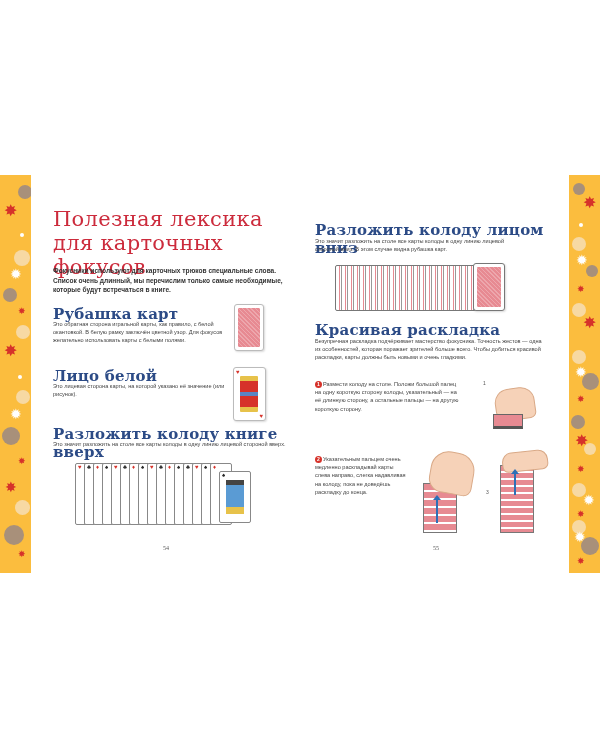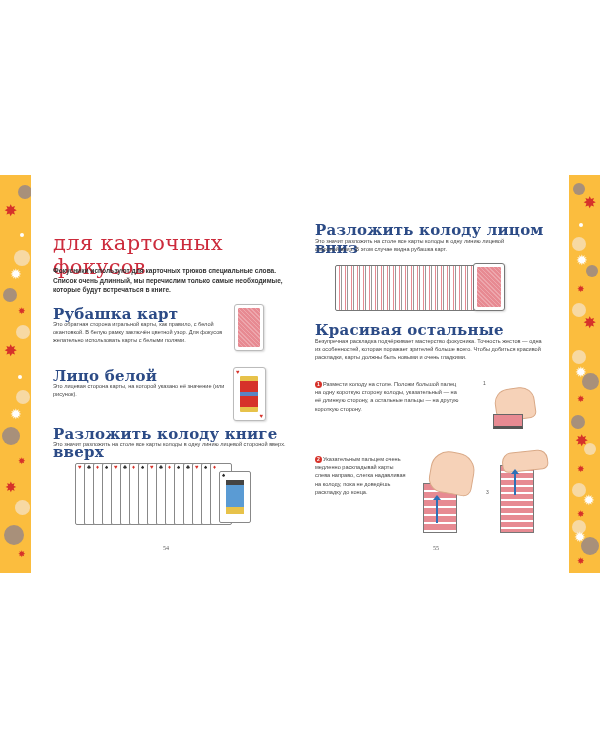--- a/index.html
+++ b/index.html
@@ -81,21 +81,21 @@
   <div class="star white" style="left:14px;top:318px;font-size:14px;">✹</div>
   <div class="star" style="left:8px;top:335px;font-size:9px;">✸</div>
   <div class="dot" style="left:3px;top:345px;width:14px;height:14px;background:#f7d9a3;"></div>
   <div class="star white" style="left:5px;top:355px;font-size:14px;">✹</div>
   <div class="dot" style="left:12px;top:362px;width:18px;height:18px;background:#a8907a;"></div>
   <div class="star" style="left:8px;top:382px;font-size:9px;">✸</div>
 </div>
 
 <div class="page left">
   <h1 class="title">
-    <br>
+    <span>Полезная лексика</span><br>
     <span>для карточных фокусов</span>
   </h1>
   <div class="lead">Фокусники используют для карточных трюков специальные слова. Список очень длинный, мы перечислим только самые необходимые, которые будут встречаться в книге.</div>
 
   <h2 class="h" style="left:22px;top:130px;">Рубашка карт</h2>
   <div class="p" style="left:22px;top:145px;width:185px;">Это обратная сторона игральной карты, как правило, с белой окантовкой. В белую рамку заключён цветной узор. Для фокусов желательно использовать карты с белыми полями.</div>
   <div class="card" style="left:203px;top:129px;width:28px;height:45px;">
     <div class="back-inner"></div>
   </div>
 
@@ -172,21 +172,21 @@
   <h2 class="h" style="left:15px;top:46px;">Разложить колоду лицом вниз</h2>
   <div class="p" style="left:15px;top:62px;width:200px;">Это значит разложить на столе все карты колоды в одну линию лицевой стороной вниз. В этом случае видна рубашка карт.</div>
 
   <div class="fan" style="left:35px;top:88px;width:170px;height:48px;">
     <div style="position:absolute;left:0;top:2px;width:140px;height:44px;border:1px solid #777;border-radius:2px;background:repeating-linear-gradient(90deg,#fff 0 3px,#e78a92 3px 4px,#fff 4px 5px,#999 5px 6px);"></div>
     <div class="card" style="left:138px;top:0;width:30px;height:46px;border-color:#777;">
       <div class="back-inner"></div>
     </div>
   </div>
 
-  <h2 class="h" style="left:15px;top:146px;">Красивая остальные</h2>
+  <h2 class="h" style="left:15px;top:146px;">Красивая раскладка</h2>
   <div class="p" style="left:15px;top:162px;width:232px;">Безупречная раскладка подчёркивает мастерство фокусника. Точность жестов — одна из особенностей, которая поражает зрителей больше всего. Чтобы добиться красивой раскладки, карты должны быть новыми и очень гладкими.</div>
 
   <div class="p" style="left:15px;top:205px;width:145px;">
     <span class="badge">1</span><span>Размести колоду на столе. Положи большой палец на одну короткую сторону колоды, указательный — на её длинную сторону, а остальные пальцы — на другую короткую сторону.</span>
   </div>
   <div style="position:absolute;left:175px;top:203px;width:80px;height:60px;">
     <span style="position:absolute;left:8px;top:2px;font-size:5px;color:#555;">1</span>
     <div class="hand" style="left:20px;top:10px;width:38px;height:30px;border-radius:14px 14px 6px 10px;transform:rotate(-8deg);"></div>
     <div style="position:absolute;left:18px;top:36px;width:28px;height:11px;background:#e78a92;border:1px solid #666;border-bottom:3px solid #555;"></div>
   </div>

